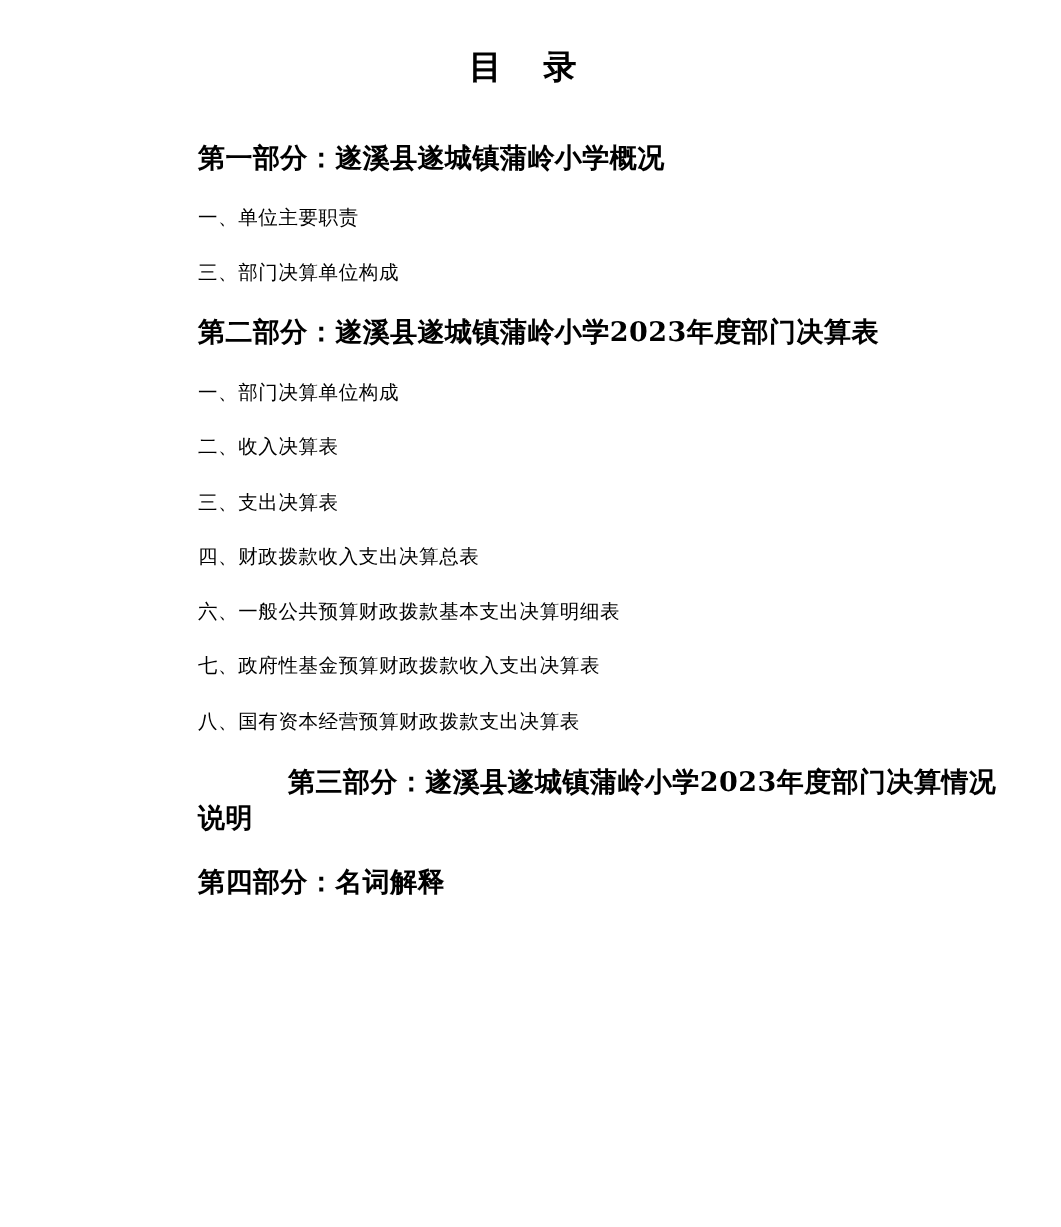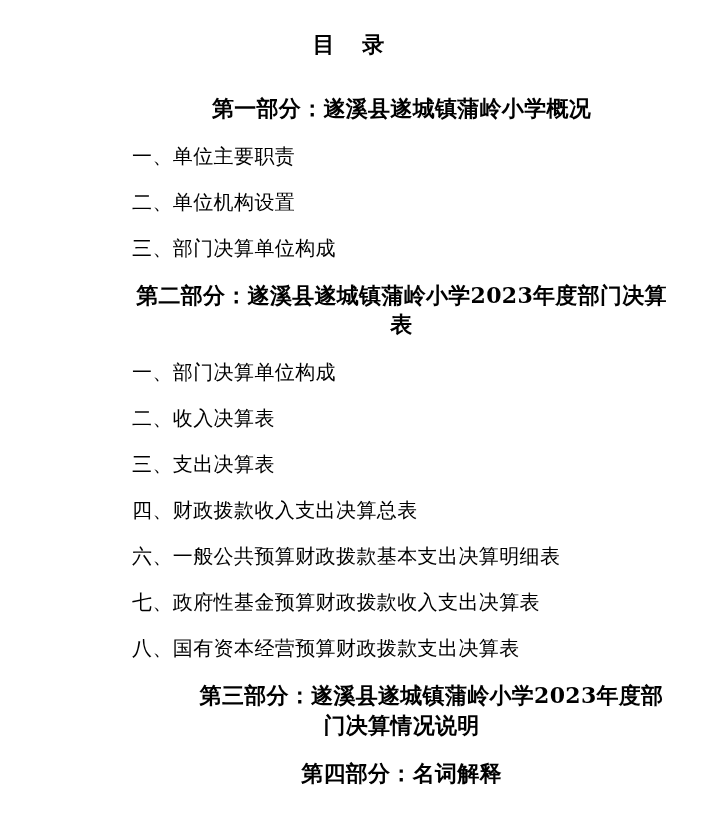--- a/index.html
+++ b/index.html
@@ -27,52 +27,50 @@
     font-weight: bold;
     letter-spacing: 10px;
     margin-top: 30px;
     margin-bottom: 34px;
     font-family: "DejaVu Serif", "Liberation Serif", serif;
   }
   .toc {
     padding: 0 0 0 96px;
   }
   .entry {
-    font-size: 20px;
+    font-size: 13px;
     line-height: 1.35;
     margin-bottom: 19px;
     white-space: pre-wrap;
   }
   .entry.part {
     font-weight: bold;
     font-family: "DejaVu Serif", "Liberation Serif", serif;
-    font-size: 22px;
+    font-size: 18px;
     letter-spacing: 0.3px;
-    text-align: center;
   }
   .entry.item {
     font-weight: normal;
     letter-spacing: 0.4px;
   }
   .entry.last {
     margin-bottom: 16px;
   }
 </style>
 </head>
 <body>
 
 <div class="page">
 
   <div class="doc-title">目 录</div>
 
   <div class="toc">
 
     <div class="entry part">第一部分：遂溪县遂城镇蒲岭小学概况</div>
     <div class="entry item">一、单位主要职责</div>
-    <div class="entry item">二、单位机构设置</div>
     <div class="entry item">三、部门决算单位构成</div>
 
     <div class="entry part">第二部分：遂溪县遂城镇蒲岭小学2023年度部门决算表</div>
     <div class="entry item">一、部门决算单位构成</div>
     <div class="entry item">二、收入决算表</div>
     <div class="entry item">三、支出决算表</div>
     <div class="entry item">四、财政拨款收入支出决算总表</div>
     <div class="entry item">六、一般公共预算财政拨款基本支出决算明细表</div>
     <div class="entry item">七、政府性基金预算财政拨款收入支出决算表</div>
     <div class="entry item">八、国有资本经营预算财政拨款支出决算表</div>

